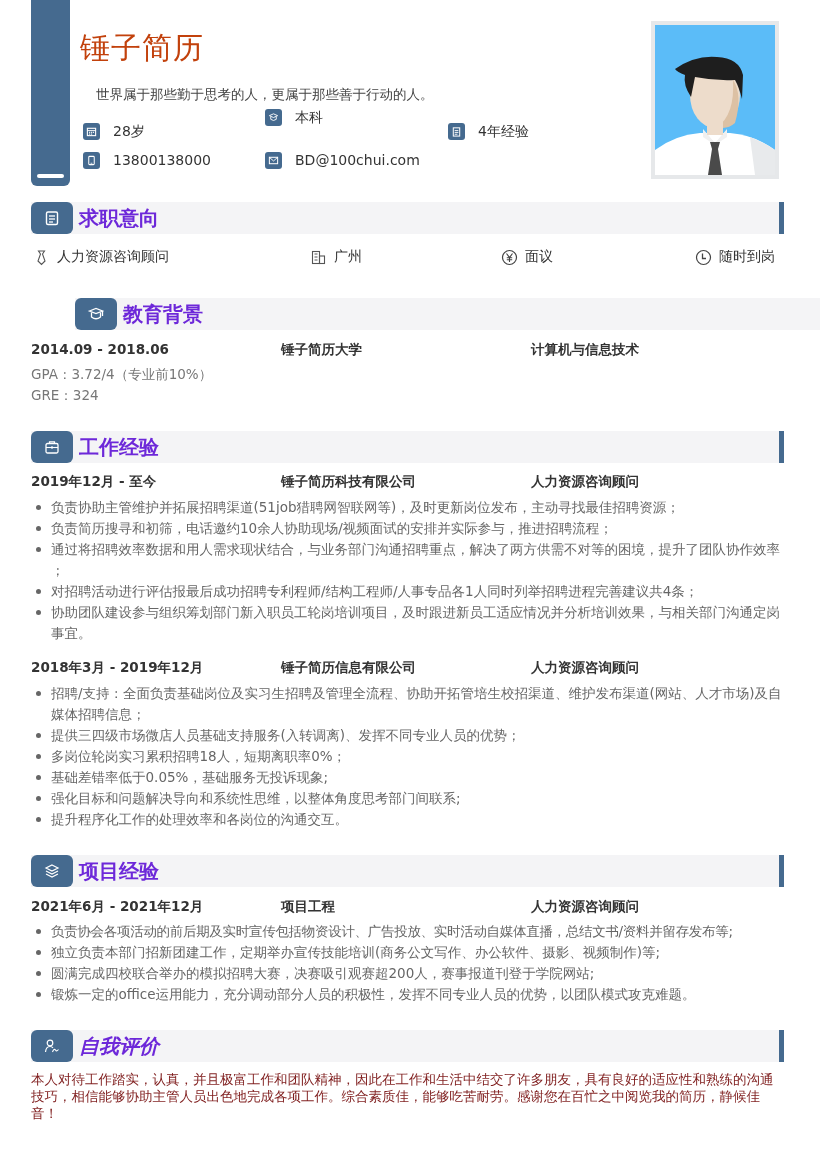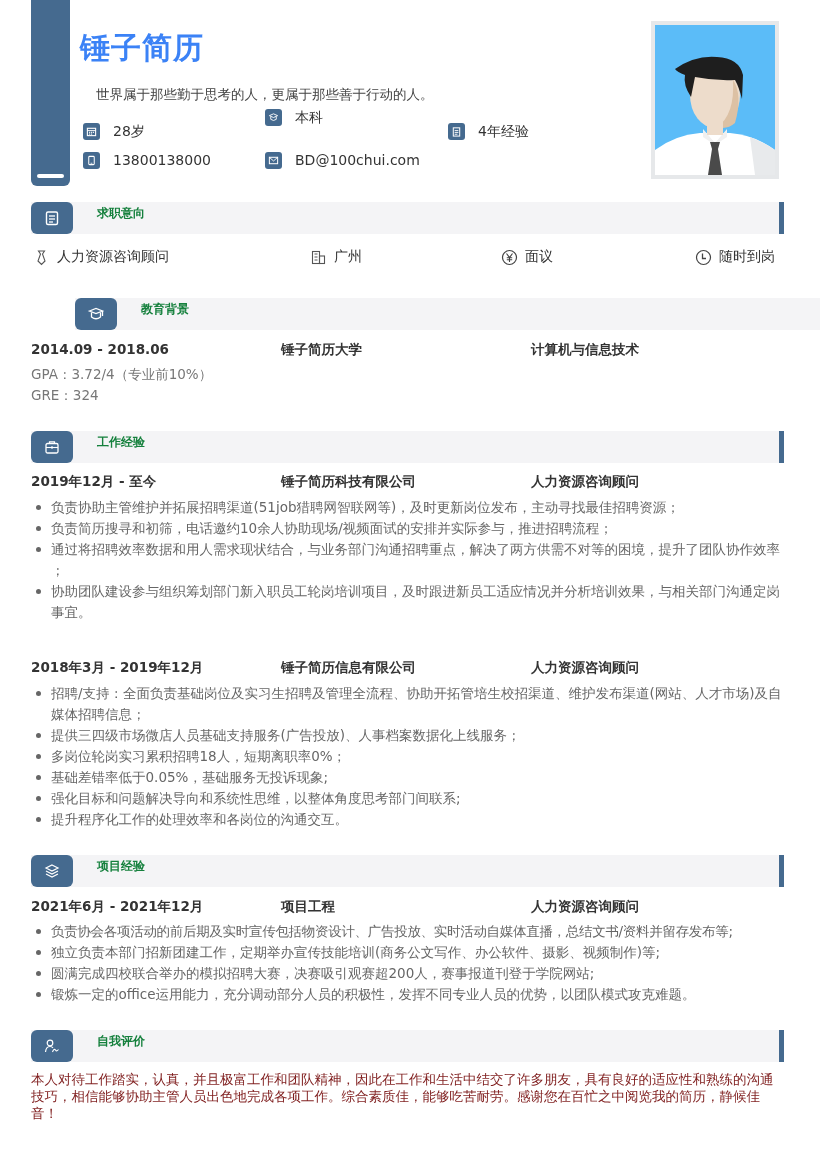--- a/index.html
+++ b/index.html
@@ -2,34 +2,34 @@
 <html><head>
 <meta charset="utf-8">
 <style>
   * { box-sizing: border-box; margin: 0; padding: 0; }
   html, body { width: 820px; height: 1160px; background: #ffffff; overflow: hidden; }
   body { font-family: "DejaVu Sans", "Liberation Sans", sans-serif; color: #555; position: relative; }
 
   .side-bar { position: absolute; left: 31px; top: 0; width: 39px; height: 186px; background: #456a8f; border-radius: 0 0 6px 6px; }
   .side-bar .dash { position: absolute; left: 6px; bottom: 8px; width: 27px; height: 4px; background: #fff; border-radius: 2px; }
 
-  .header-name { position: absolute; left: 80px; top: 28px; font-size: 30px; color: #3b82f6; font-weight: bold; letter-spacing: 1px; }
+  .header-name { position: absolute; left: 80px; top: 28px; font-size: 30px; color: #c2410c; font-weight: normal; letter-spacing: 1px; }
   .header-motto { position: absolute; left: 96px; top: 86px; font-size: 13.5px; color: #444; }
 
   .info { position: absolute; display: flex; align-items: flex-start; font-size: 14px; color: #333; }
   .info .ic { width: 17px; height: 17px; background: #456a8f; border-radius: 3px; display: flex; align-items: center; justify-content: center; margin-right: 13px; }
   .info .ic svg { width: 11px; height: 11px; }
 
   .photo { position: absolute; left: 651px; top: 21px; width: 128px; height: 158px; background: #e6e8ea; padding: 4px; }
   .photo .inner { width: 120px; height: 150px; background: #5bbcf8; position: relative; overflow: hidden; }
 
   .sec-head { position: absolute; left: 31px; width: 753px; height: 32px; background: #f4f4f6; }
   .sec-head .badge { position: absolute; left: 0; top: 0; width: 42px; height: 32px; background: #456a8f; border-radius: 6px; display: flex; align-items: center; justify-content: center; }
   .sec-head .badge svg { width: 18px; height: 18px; }
-  .sec-head .title { position: absolute; left: 66px; top: 3px; font-size: 12px; font-weight: bold; color: #15803d; }
+  .sec-head .title { position: absolute; left: 48px; top: 3px; font-size: 20px; font-weight: bold; color: #6d28d9; }
   .sec-head .endbar { position: absolute; right: 0; top: 0; width: 5px; height: 32px; background: #456a8f; }
 
   .intent-row { position: absolute; top: 248px; left: 31px; width: 753px; height: 20px; font-size: 14px; color: #333; }
   .intent { position: absolute; display: flex; align-items: center; }
   .intent svg { width: 17px; height: 17px; margin-right: 7px; }
 
   .row3 { position: absolute; left: 31px; width: 753px; font-size: 13.5px; font-weight: bold; color: #333; }
   .row3 span { position: absolute; top: 0; white-space: nowrap; }
   .row3 .c1 { left: 0; }
   .row3 .c2 { left: 250px; }
@@ -199,31 +199,32 @@
 
 <div class="row3" style="top:473px;">
   <span class="c1">2019年12月 - 至今</span>
   <span class="c2">锤子简历科技有限公司</span>
   <span class="c3">人力资源咨询顾问</span>
 </div>
 <ul class="bul" style="top:497px;">
   <li>负责协助主管维护并拓展招聘渠道(51job猎聘网智联网等)，及时更新岗位发布，主动寻找最佳招聘资源；</li>
   <li>负责简历搜寻和初筛，电话邀约10余人协助现场/视频面试的安排并实际参与，推进招聘流程；</li>
   <li>通过将招聘效率数据和用人需求现状结合，与业务部门沟通招聘重点，解决了两方供需不对等的困境，提升了团队协作效率 ；</li>
+  <li>对招聘活动进行评估报最后成功招聘专利程师/结构工程师/人事专品各1人同时列举招聘进程完善建议共4条；</li>
   <li>协助团队建设参与组织筹划部门新入职员工轮岗培训项目，及时跟进新员工适应情况并分析培训效果，与相关部门沟通定岗事宜。</li>
 </ul>
 
 <div class="row3" style="top:659px;">
   <span class="c1">2018年3月 - 2019年12月</span>
   <span class="c2">锤子简历信息有限公司</span>
   <span class="c3">人力资源咨询顾问</span>
 </div>
 <ul class="bul" style="top:683px;">
   <li>招聘/支持：全面负责基础岗位及实习生招聘及管理全流程、协助开拓管培生校招渠道、维护发布渠道(网站、人才市场)及自媒体招聘信息；</li>
-  <li>提供三四级市场微店人员基础支持服务(广告投放)、人事档案数据化上线服务；</li>
+  <li>提供三四级市场微店人员基础支持服务(入转调离)、发挥不同专业人员的优势；</li>
   <li>多岗位轮岗实习累积招聘18人，短期离职率0%；</li>
   <li>基础差错率低于0.05%，基础服务无投诉现象;</li>
   <li>强化目标和问题解决导向和系统性思维，以整体角度思考部门间联系;</li>
   <li>提升程序化工作的处理效率和各岗位的沟通交互。</li>
 </ul>
 
 <div class="sec-head" style="top:855px;padding-left:36px;">
   <div class="badge">
       <svg viewBox="0 0 18 18">
         <path d="M9 3 L15 6 L9 9 L3 6 Z" fill="none" stroke="#fff" stroke-width="1.2"></path>
@@ -239,21 +240,21 @@
   <span class="c2">项目工程</span>
   <span class="c3">人力资源咨询顾问</span>
 </div>
 <ul class="bul" style="top:921px;">
   <li style="white-space:nowrap;letter-spacing:-0.3px;">负责协会各项活动的前后期及实时宣传包括物资设计、广告投放、实时活动自媒体直播，总结文书/资料并留存发布等;</li>
   <li>独立负责本部门招新团建工作，定期举办宣传技能培训(商务公文写作、办公软件、摄影、视频制作)等;</li>
   <li>圆满完成四校联合举办的模拟招聘大赛，决赛吸引观赛超200人，赛事报道刊登于学院网站;</li>
   <li>锻炼一定的office运用能力，充分调动部分人员的积极性，发挥不同专业人员的优势，以团队模式攻克难题。</li>
 </ul>
 
-<div class="sec-head" style="top:1030px;">
+<div class="sec-head" style="top:1030px;font-style:italic;">
   <div class="badge">
       <svg viewBox="0 0 18 18">
         <circle cx="7" cy="6" r="2.8" fill="none" stroke="#fff" stroke-width="1.2"></circle>
         <path d="M2.5 15 Q3 9.5 7 9.5 Q9 9.5 10 11" fill="none" stroke="#fff" stroke-width="1.2"></path>
         <path d="M9.5 15 Q11 11 12.5 13 Q13.5 15 15.5 12.5" fill="none" stroke="#fff" stroke-width="1.1"></path>
       </svg>
     </div>
   <div class="title">自我评价</div>
   <div class="endbar"></div>
 </div>

